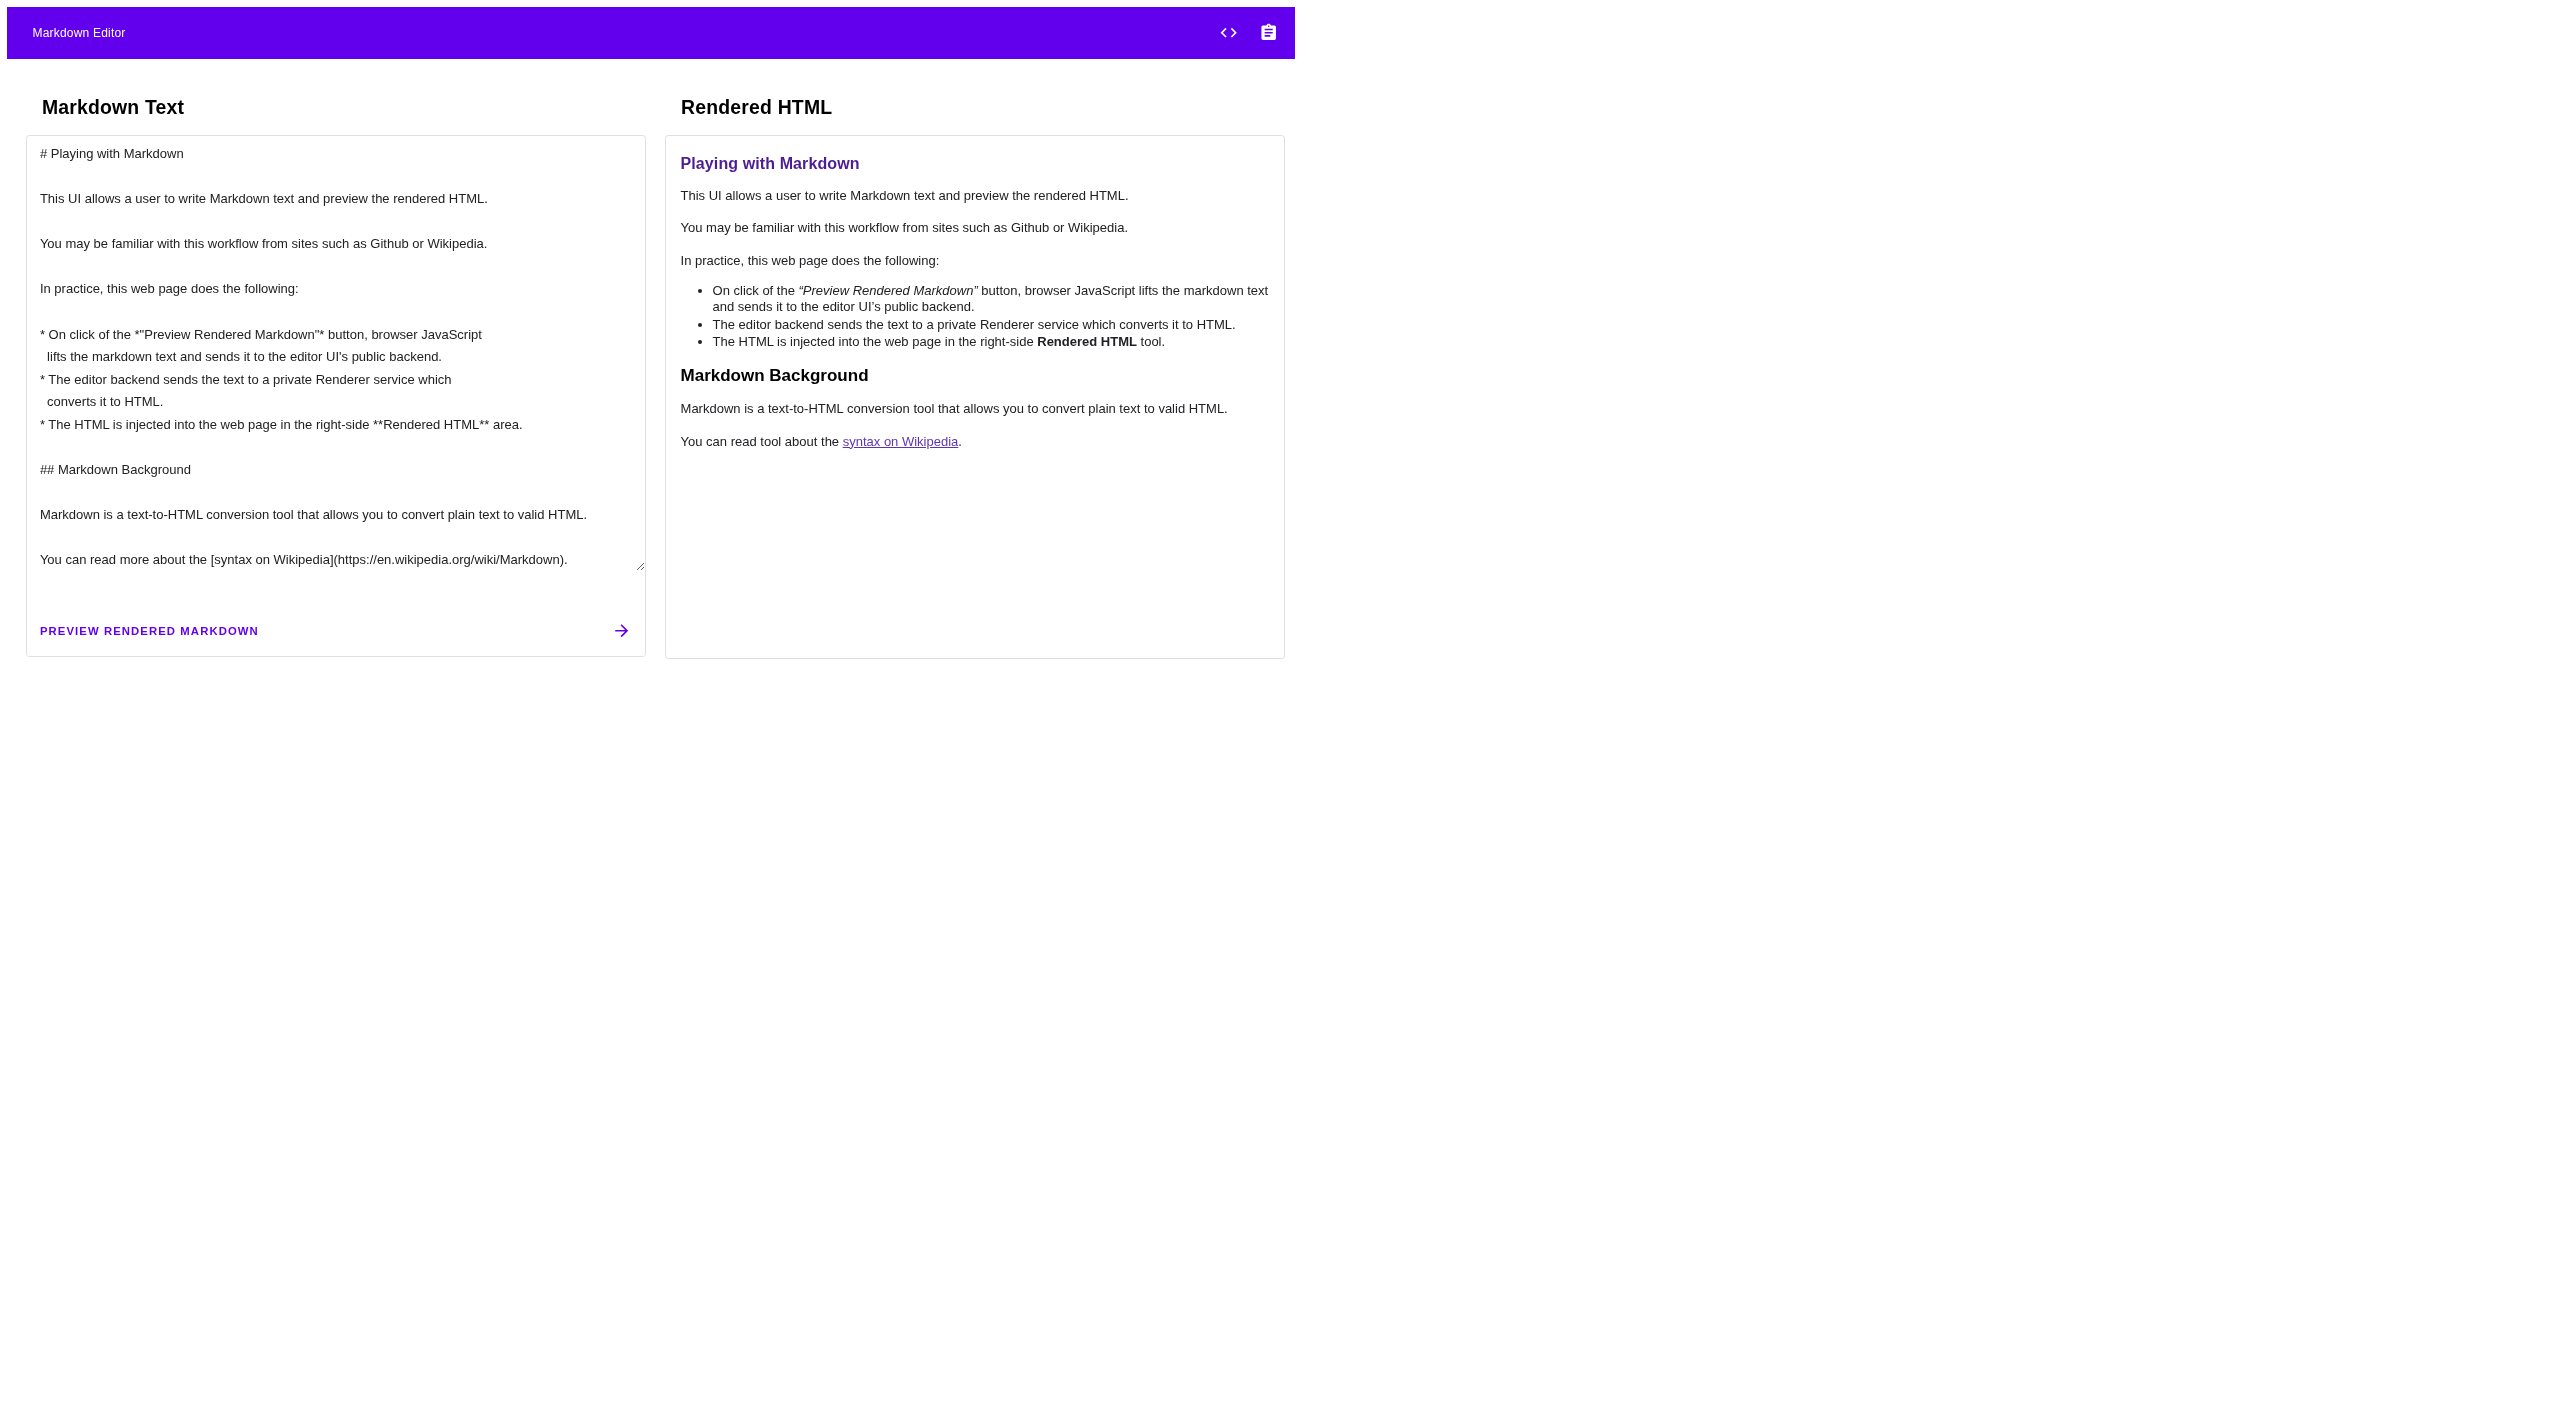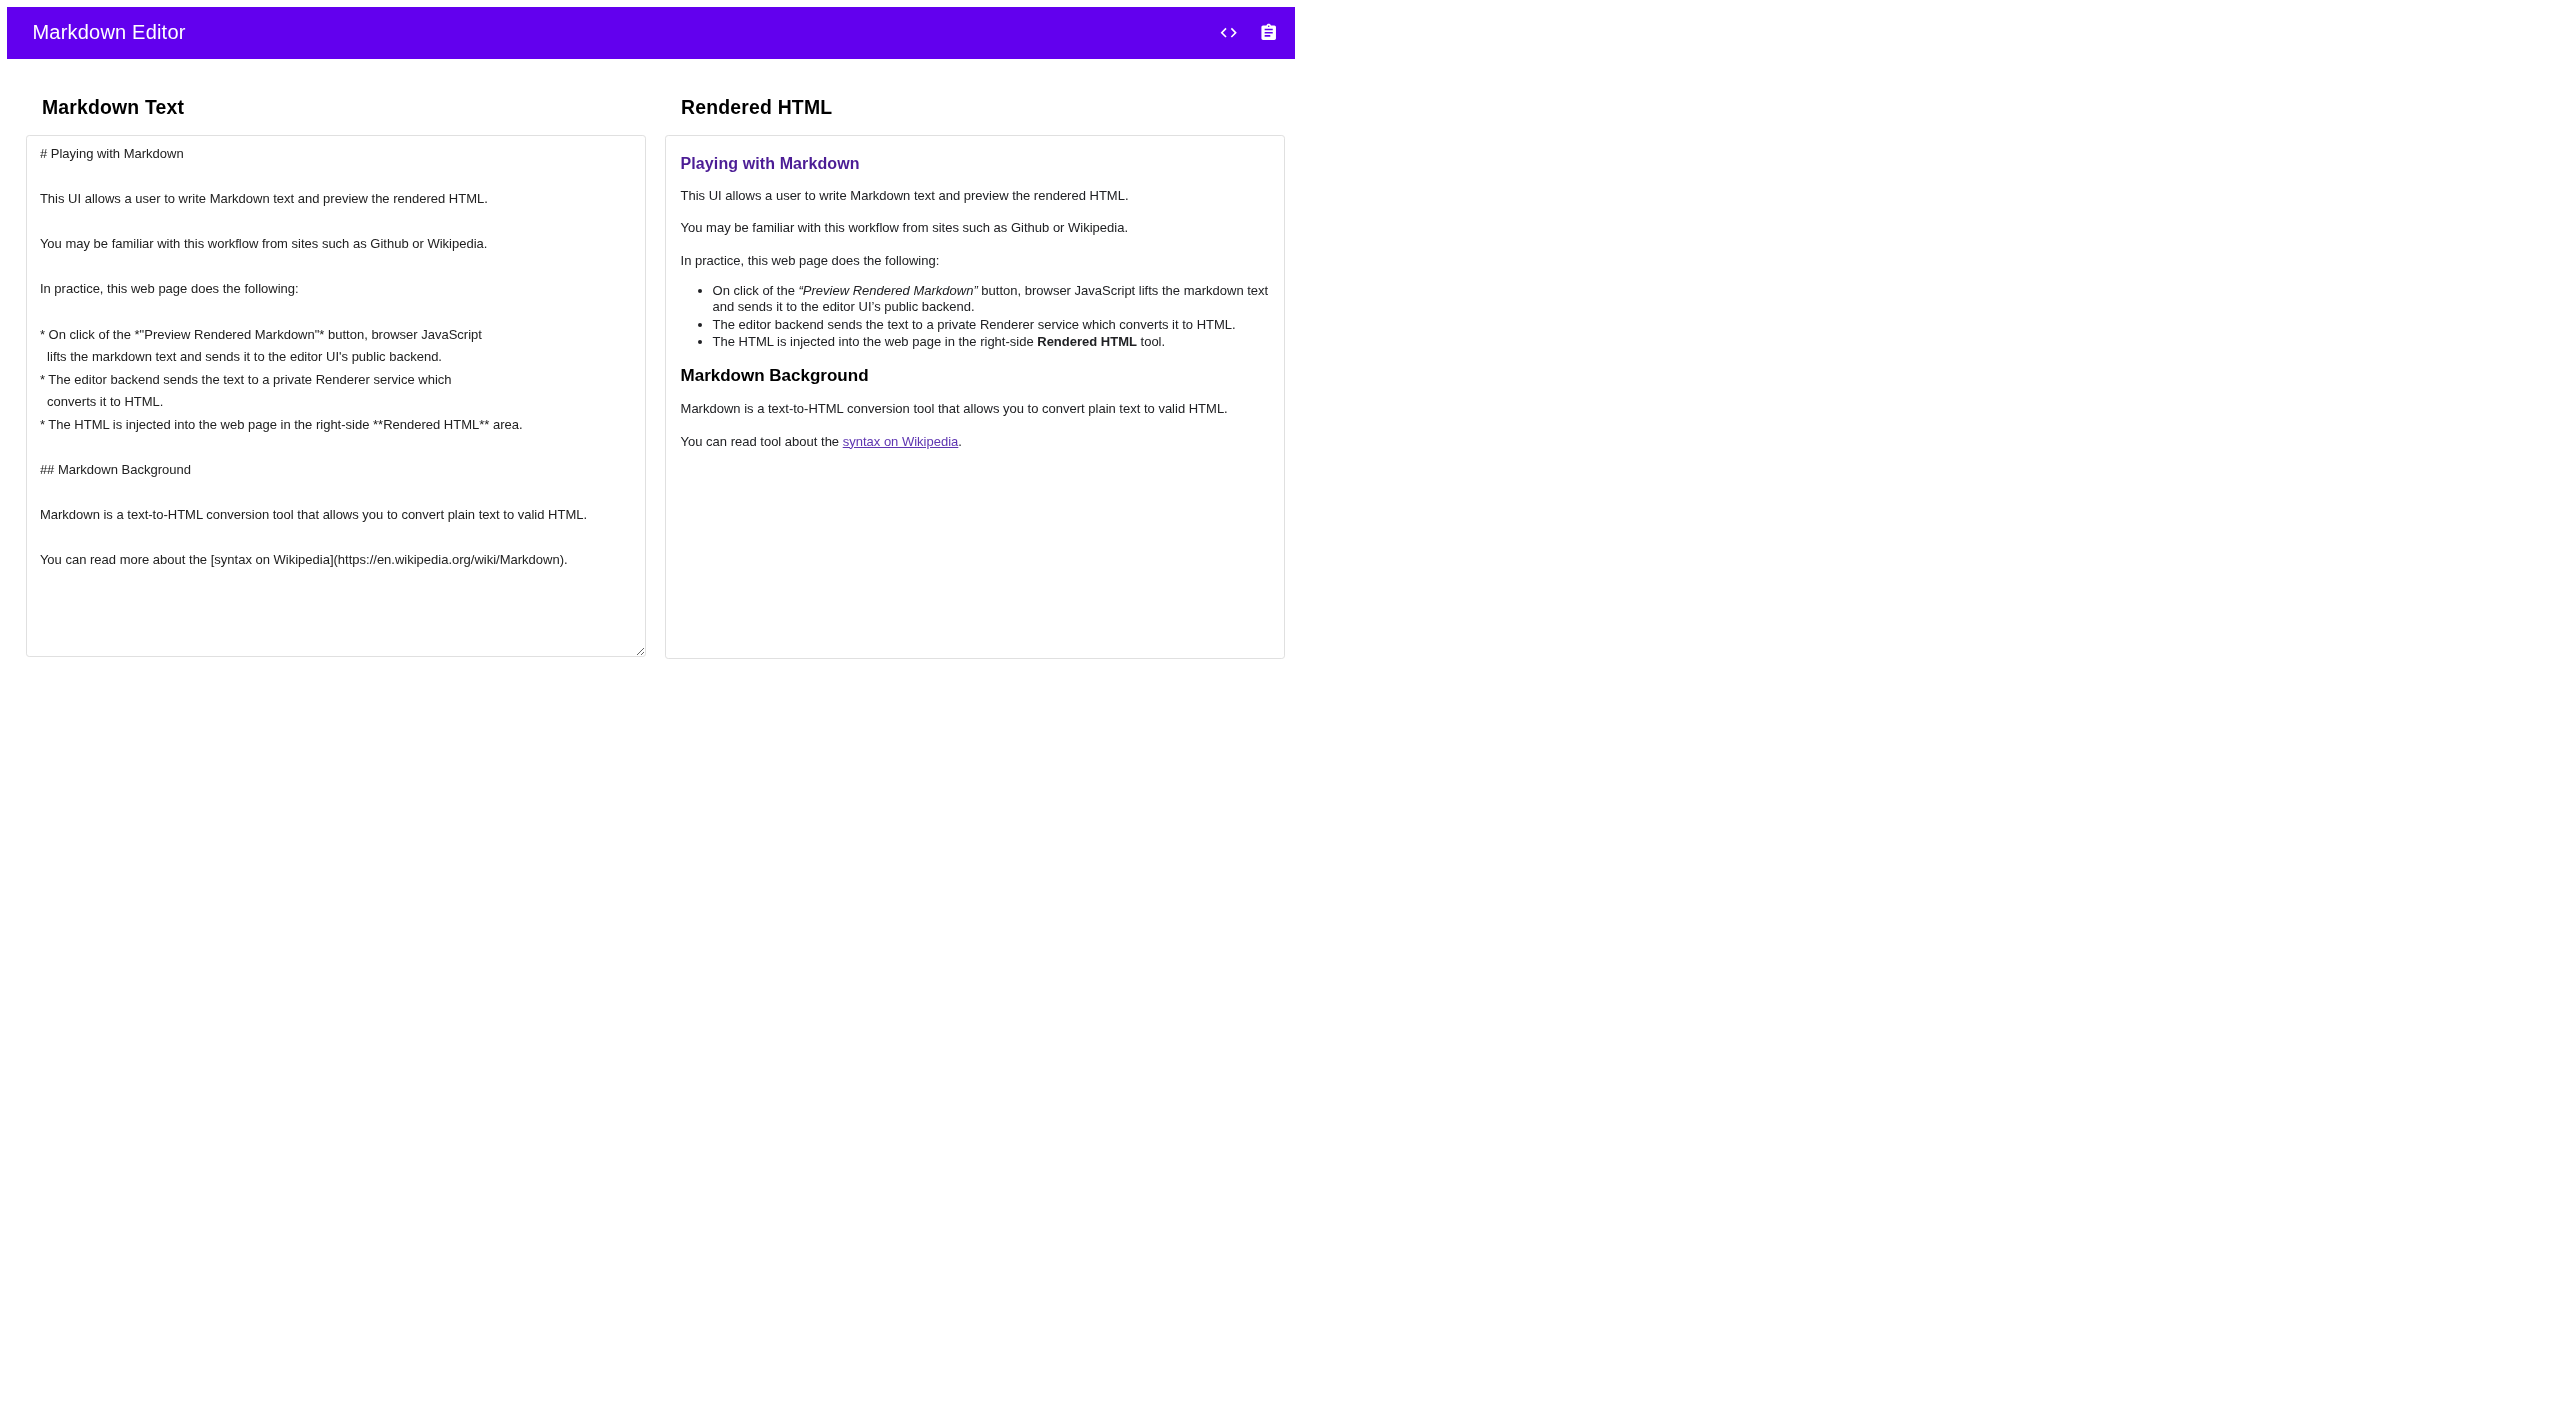--- a/index.html
+++ b/index.html
@@ -20,21 +20,21 @@
   .appbar {
     height: 52px;
     background: var(--primary);
     display: flex;
     align-items: center;
     justify-content: space-between;
     padding: 0 16px 0 26px;
   }
   .appbar-title {
     color: #ffffff;
-    font-size: 20px;
+    font-size: 12px;
     font-weight: 500;
     letter-spacing: 0.2px;
   }
   .appbar-actions { display: flex; align-items: center; gap: 21px; }
   .icon-btn {
     background: none; border: none; padding: 0;
     width: 19.4px; height: 19.4px; cursor: pointer; line-height: 0;
   }
   .icon-btn svg { fill: #ffffff; width: 19.4px; height: 19.4px; }
 
@@ -162,20 +162,28 @@
   lifts the markdown text and sends it to the editor UI's public backend.
 * The editor backend sends the text to a private Renderer service which
   converts it to HTML.
 * The HTML is injected into the web page in the right-side **Rendered HTML** area.
 
 ## Markdown Background
 
 Markdown is a text-to-HTML conversion tool that allows you to convert plain text to valid HTML.
 
 You can read more about the [syntax on Wikipedia](https://en.wikipedia.org/wiki/Markdown).</textarea>
+      <div class="preview-row">
+        <span class="preview-label">PREVIEW RENDERED MARKDOWN</span>
+        <span class="preview-arrow">
+          <svg viewBox="0 0 24 24">
+              <path d="M12 4l-1.41 1.41L16.17 11H4v2h12.17l-5.58 5.59L12 20l8-8z"></path>
+            </svg>
+        </span>
+      </div>
     </div>
   </section>
 
   <section class="col">
     <h1 class="section-title">Rendered HTML</h1>
     <div class="preview-card">
       <h2 class="md-h1">Playing with Markdown</h2>
       <p class="md-p">This UI allows a user to write Markdown text and preview the rendered HTML.</p>
       <p class="md-p">You may be familiar with this workflow from sites such as Github or Wikipedia.</p>
       <p class="md-p">In practice, this web page does the following:</p>

